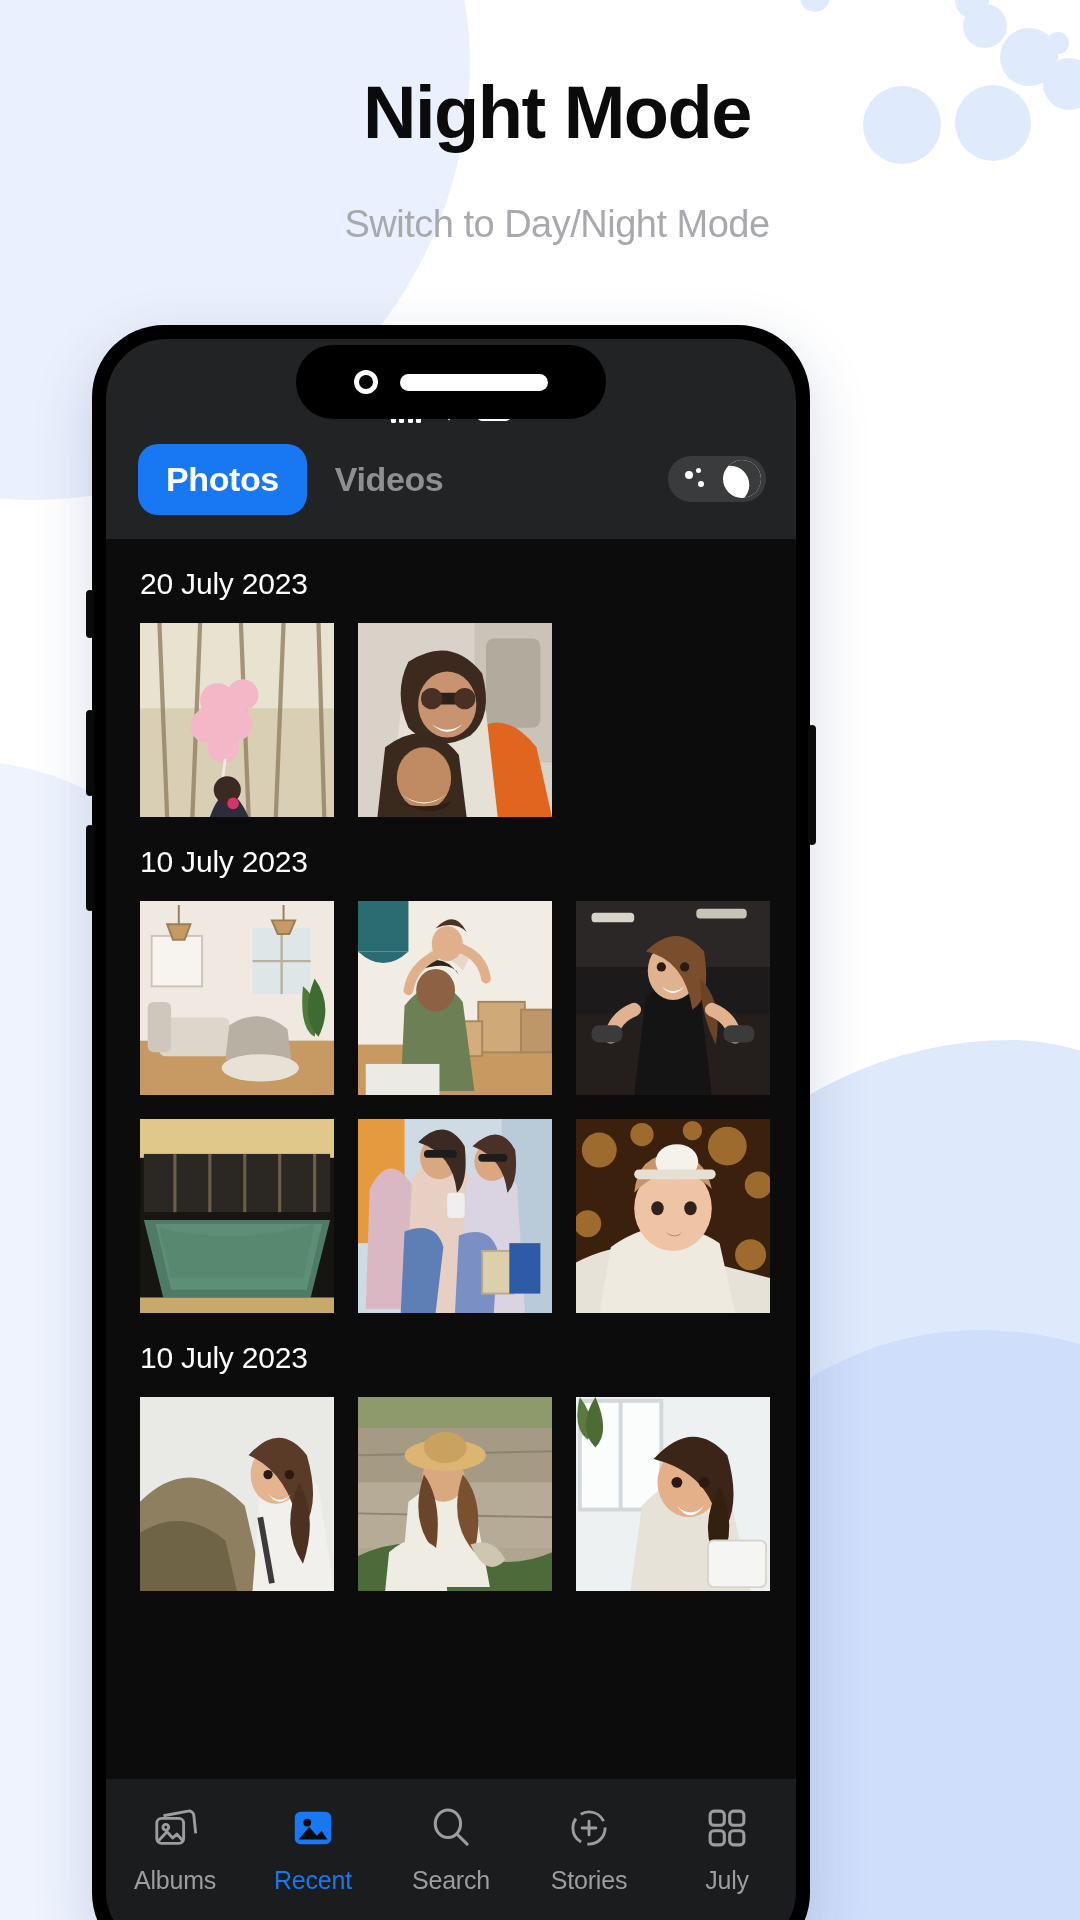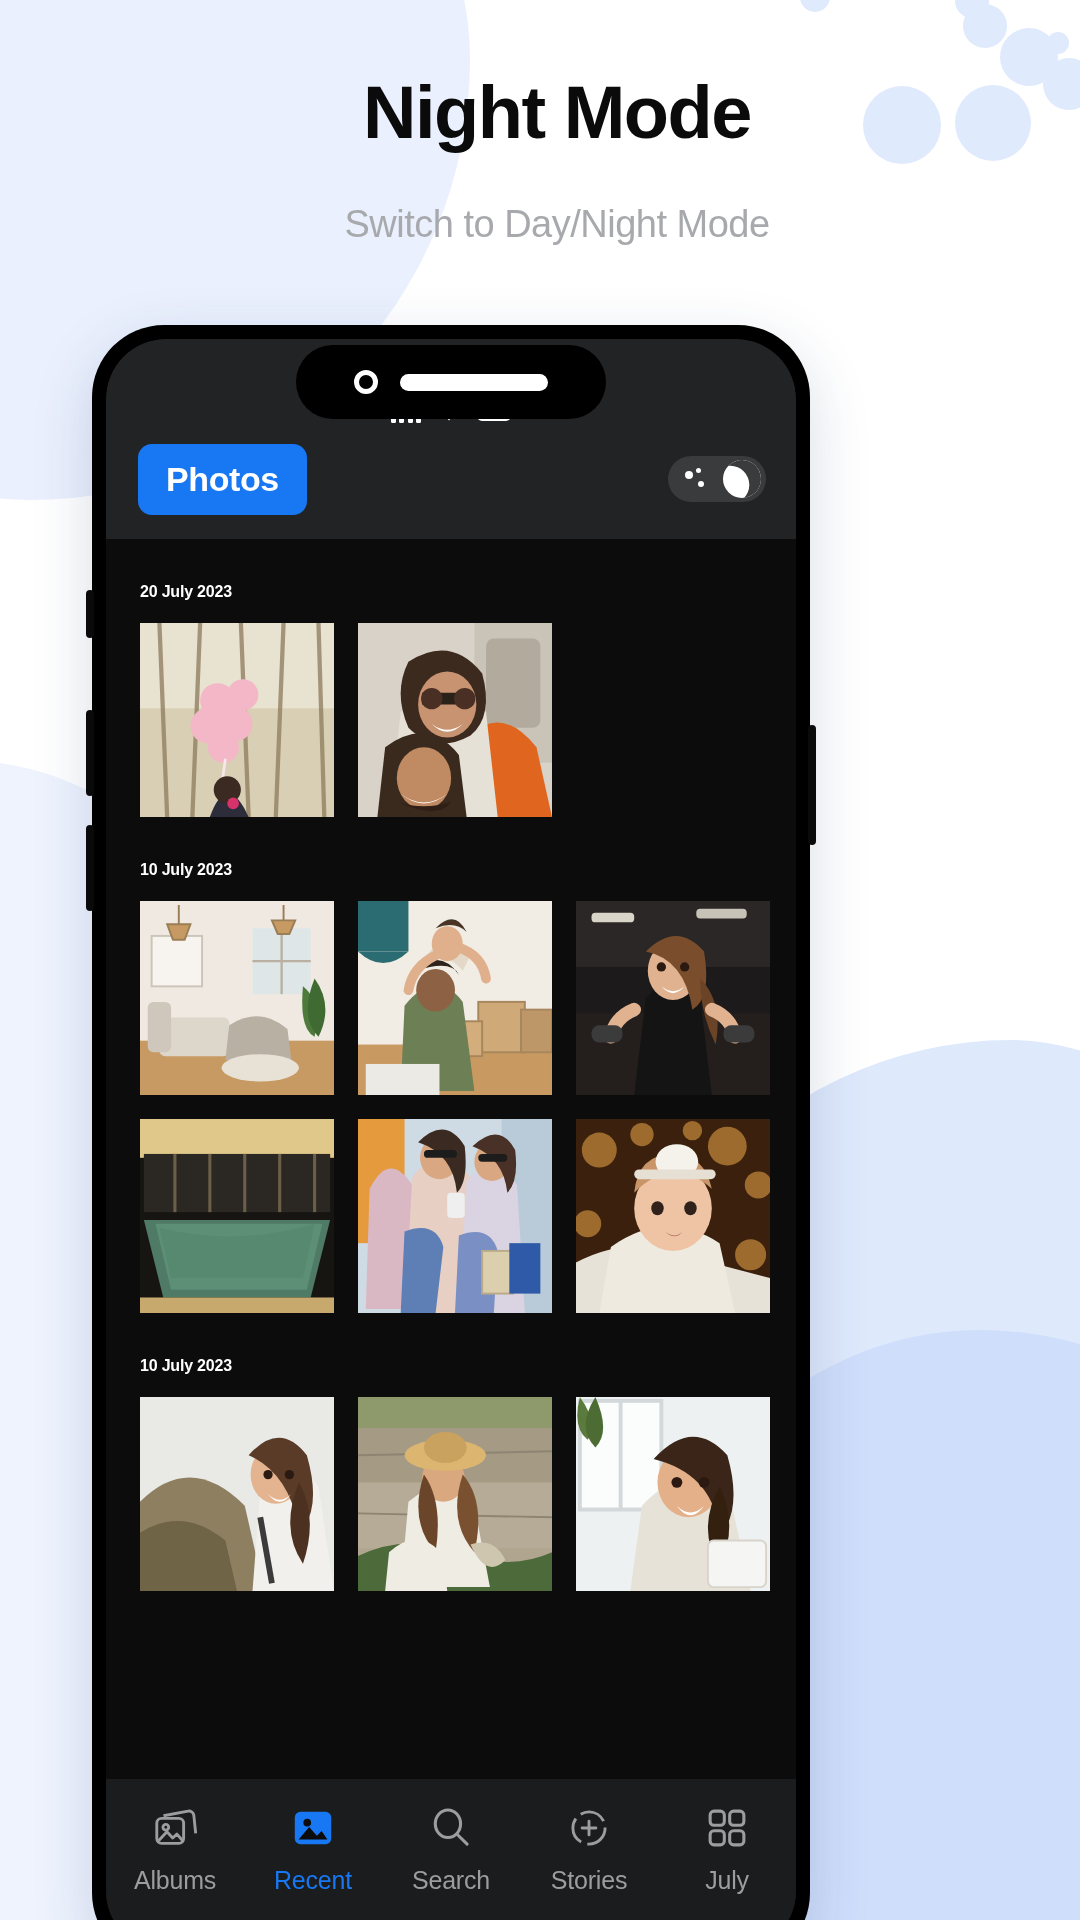--- a/index.html
+++ b/index.html
@@ -152,21 +152,21 @@
   
   .tabrow{
     display:flex; align-items:center;
     padding:0 30px 0 32px;
     height:112px;
   }
   .tab{
     font-size:34px; font-weight:bold;
     letter-spacing:-.4px;
     padding:16px 28px;
-    border-radius:14px;
+    border-radius:20px;
     color:#8d8f92;
   }
   .tab.active{ background:#1877f2; color:#fff; }
   .tab-spacer{ flex:1; }
   .nightswitch{
     width:98px; height:46px;
     background:#3a3b3d;
     border-radius:26px;
     position:relative;
     display:flex; align-items:center;
@@ -186,22 +186,22 @@
 
   
   .gallery{
     position:absolute;
     top:200px; left:0; right:0; bottom:0;
     background:#0c0c0c;
     padding:0 0 0 0;
     overflow:hidden;
   }
   .datelabel{
-    color:#fff; font-size:16px; font-weight:bold;
-    padding:44px 0 22px 34px;
+    color:#fff; font-size:30px; font-weight:normal;
+    padding:28px 0 22px 34px;
     letter-spacing:-.2px;
   }
   .grid{
     display:grid;
     grid-template-columns:repeat(3, 194px);
     gap:24px;
     padding-left:34px;
   }
   .thumb{
     width:194px; height:194px;
@@ -286,20 +286,21 @@
             <path d="M8.4 12.4a10.8 10.8 0 0113.2 0" stroke="#fff" stroke-width="3.1" fill="none" stroke-linecap="round"></path>
           </svg>
           <div class="batt">
               <span></span>
             </div>
         </div>
       </div>
 
       <div class="tabrow">
         <div class="tab active">Photos</div>
+        <div class="tab">Videos</div>
         <div class="tab-spacer"></div>
         <div class="nightswitch">
           <span class="star s1"></span>
           <span class="star s3"></span>
           <span class="star s2"></span>
           <span class="moon"></span>
         </div>
       </div>
     </div>
 

